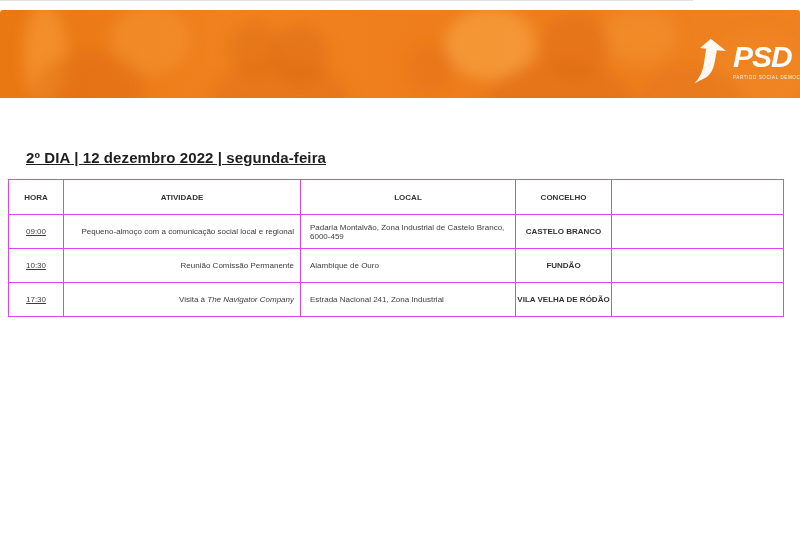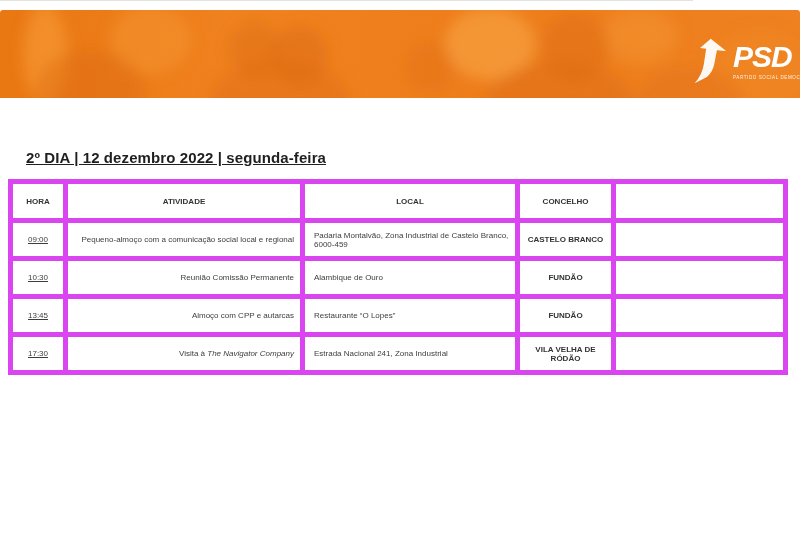--- a/index.html
+++ b/index.html
@@ -49,21 +49,21 @@
   
   table.schedule {
     position: absolute; left: 8px; top: 178px;
     width: 775px;
     border-collapse: collapse;
     table-layout: fixed;
     font-size: 8px;
     color: #3d3d3d;
   }
   table.schedule th, table.schedule td {
-    border: 5px solid #d946ef;
+    border: 1px solid #d946ef;
     overflow: hidden;
   }
   table.schedule th { height: 32px; font-size: 8px; font-weight: bold; text-align: center; color: #333; }
   table.schedule td { height: 31px; }
   col.w-hora  { width: 55px; }
   col.w-ativ  { width: 237px; }
   col.w-local { width: 215px; }
   col.w-conc  { width: 96px; }
   col.w-notas { width: 172px; }
   td.c-hora  { text-align: center; text-decoration: underline; }
@@ -144,27 +144,20 @@
   </tr>
 
   <tr>
     <td class="c-hora"><span class="b-hora">10:30</span></td>
     <td class="c-ativ"><span class="b-ativ">Reunião Comissão Permanente</span><span class="b-ativ-it italic"></span></td>
     <td class="c-local"><span class="b-local">Alambique de Ouro</span></td>
     <td class="c-conc"><span class="b-conc">FUNDÃO</span></td>
     <td class="c-notas"><span class="b-notas"></span></td>
   </tr>
 
-  <tr>
-    <td class="c-hora"><span class="b-hora">13:45</span></td>
-    <td class="c-ativ"><span class="b-ativ">Almoço com CPP e autarcas</span><span class="b-ativ-it italic"></span></td>
-    <td class="c-local"><span class="b-local">Restaurante “O Lopes”</span></td>
-    <td class="c-conc"><span class="b-conc">FUNDÃO</span></td>
-    <td class="c-notas"><span class="b-notas"></span></td>
-  </tr>
 
 
   <tr>
     <td class="c-hora"><span class="b-hora">17:30</span></td>
     <td class="c-ativ"><span class="b-ativ">Visita à </span><span class="b-ativ-it italic">The Navigator Company</span></td>
     <td class="c-local"><span class="b-local">Estrada Nacional 241, Zona Industrial</span></td>
     <td class="c-conc"><span class="b-conc">VILA VELHA DE RÓDÃO</span></td>
     <td class="c-notas"><span class="b-notas"></span></td>
   </tr>
 

